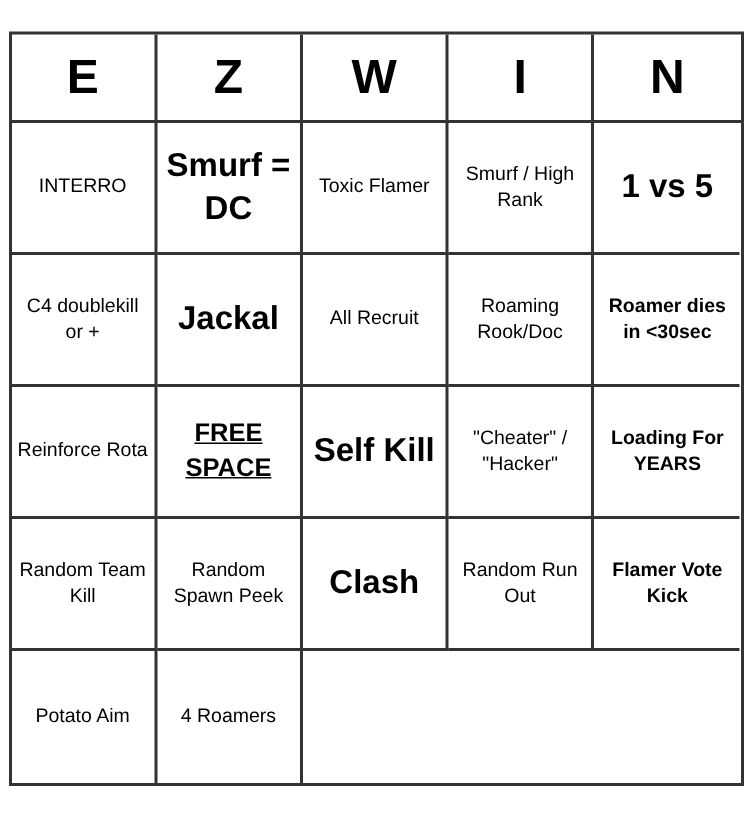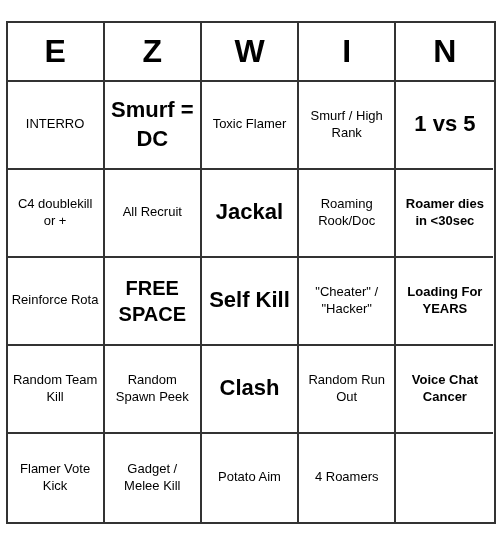--- a/index.html
+++ b/index.html
@@ -53,54 +53,53 @@
       font-weight: bold;
     }
     .bingo-cell:nth-child(n+21) {
       border-bottom: none;
     }
     .bingo-cell.large-text {
       font-size: 22px;
       font-weight: bold;
     }
     .bingo-cell.free-space {
-      font-size: 20px;
+      font-size: 17px;
       font-weight: bold;
+      text-decoration: underline;
     }
   </style>
 </head>
 <body>
 
 <div class="bingo-card">
   <div class="bingo-header">
   <div class="bingo-header-cell">E</div>
       <div class="bingo-header-cell">Z</div>
       <div class="bingo-header-cell">W</div>
       <div class="bingo-header-cell">I</div>
       <div class="bingo-header-cell">N</div>
     </div>
   <div class="bingo-grid">
   <div class="bingo-cell">INTERRO</div>
       <div class="bingo-cell large-text">Smurf = DC</div>
       <div class="bingo-cell">Toxic Flamer</div>
       <div class="bingo-cell">Smurf / High Rank</div>
       <div class="bingo-cell large-text">1 vs 5</div>
       <div class="bingo-cell">C4 doublekill or +</div>
+      <div class="bingo-cell large-text">Jackal</div>
       <div class="bingo-cell">All Recruit</div>
-      <div class="bingo-cell large-text">Jackal</div>
       <div class="bingo-cell">Roaming Rook/Doc</div>
       <div class="bingo-cell">Roamer dies in &lt;30sec</div>
       <div class="bingo-cell">Reinforce Rota</div>
       <div class="bingo-cell free-space">FREE SPACE</div>
       <div class="bingo-cell large-text">Self Kill</div>
       <div class="bingo-cell">"Cheater" / "Hacker"</div>
       <div class="bingo-cell">Loading For YEARS</div>
       <div class="bingo-cell">Random Team Kill</div>
       <div class="bingo-cell">Random Spawn Peek</div>
       <div class="bingo-cell large-text">Clash</div>
       <div class="bingo-cell">Random Run Out</div>
-      <div class="bingo-cell">Voice Chat Cancer</div>
       <div class="bingo-cell">Flamer Vote Kick</div>
-      <div class="bingo-cell">Gadget / Melee Kill</div>
       <div class="bingo-cell">Potato Aim</div>
       <div class="bingo-cell">4 Roamers</div>
     </div>
 </div>
 
 </body></html>

